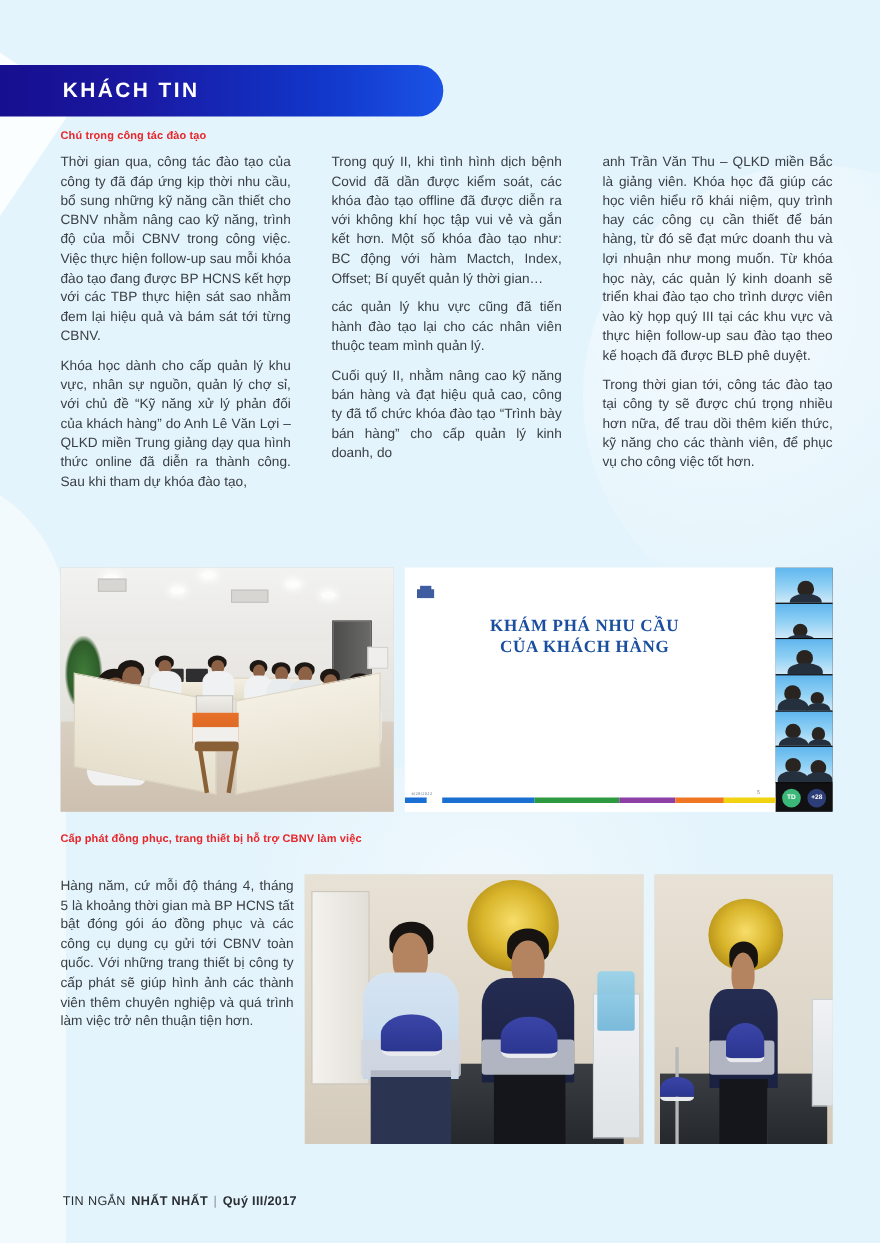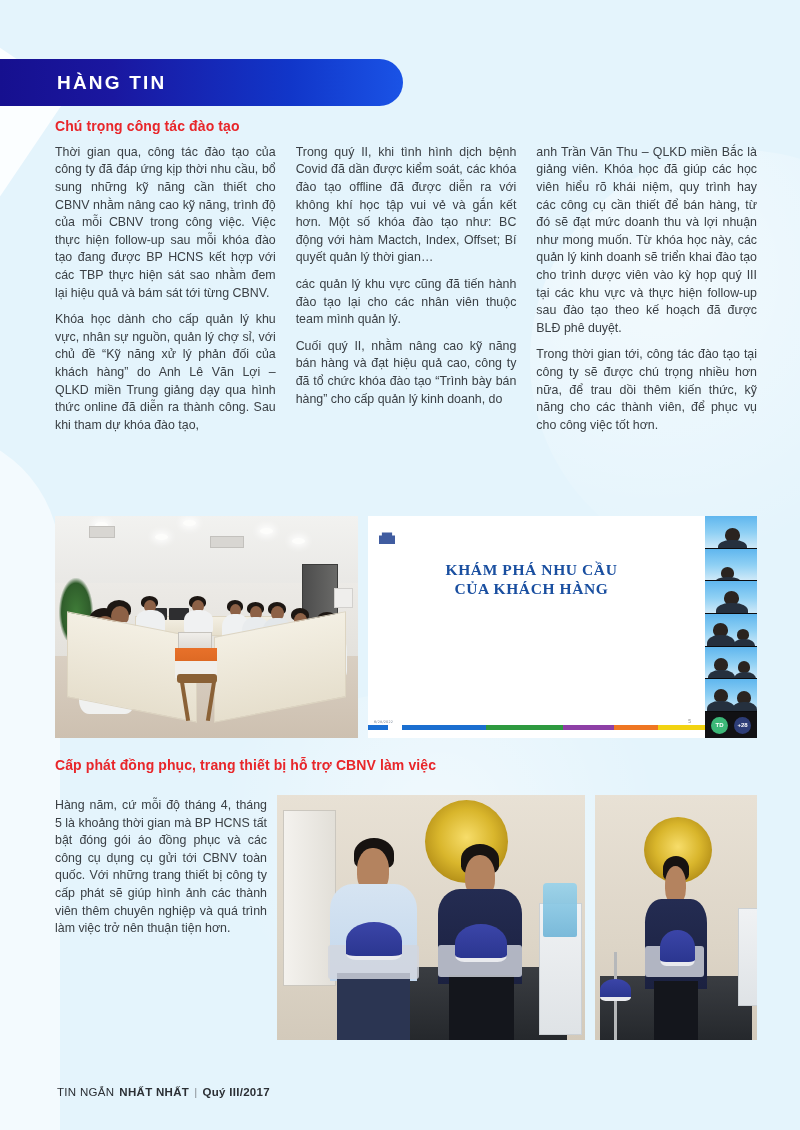--- a/index.html
+++ b/index.html
@@ -77,29 +77,29 @@
 
   
   .content {
     position: absolute;
     left: 55px; top: 118px;
     width: 702px;
   }
 
   .section-heading {
     color: #e8262a;
-    font-size: 14px;
+    font-size: 10px;
     font-weight: 700;
     letter-spacing: .1px;
     line-height: 1.2;
   }
 
   .cols3 {
     display: flex;
-    gap: 20px;
+    gap: 37px;
     margin-top: 9px;
   }
   .col {
     width: 221px;
   }
   .col p, .body-col p {
     font-size: 12.4px;
     line-height: 17.6px;
     color: #3b4045;
     text-align: justify;
@@ -304,21 +304,21 @@
 <body>
 
 <div class="page">
 
   <div class="corner-wedge-tl"></div>
   <div class="corner-wedge-bl"></div>
   <div class="soft-arc"></div>
   <div class="soft-arc2"></div>
 
   <div class="banner">
-    <span class="banner-title">HÀNG TIN</span>
+    <span class="banner-title">KHÁCH TIN</span>
   </div>
 
   <div class="content">
     <div class="section-heading">Chú trọng công tác đào tạo</div>
 
     <div class="cols3">
       <div class="col">
         <p>Thời gian qua, công tác đào tạo của công ty đã đáp ứng kịp thời nhu cầu, bổ sung những kỹ năng cần thiết cho CBNV nhằm nâng cao kỹ năng, trình độ của mỗi CBNV trong công việc. Việc thực hiện follow-up sau mỗi khóa đào tạo đang được BP HCNS kết hợp với các TBP thực hiện sát sao nhằm đem lại hiệu quả và bám sát tới từng CBNV.</p>
         <p>Khóa học dành cho cấp quản lý khu vực, nhân sự nguồn, quản lý chợ sỉ, với chủ đề “Kỹ năng xử lý phản đối của khách hàng” do Anh Lê Văn Lợi – QLKD miền Trung giảng dạy qua hình thức online đã diễn ra thành công. Sau khi tham dự khóa đào tạo,</p>
       </div>

